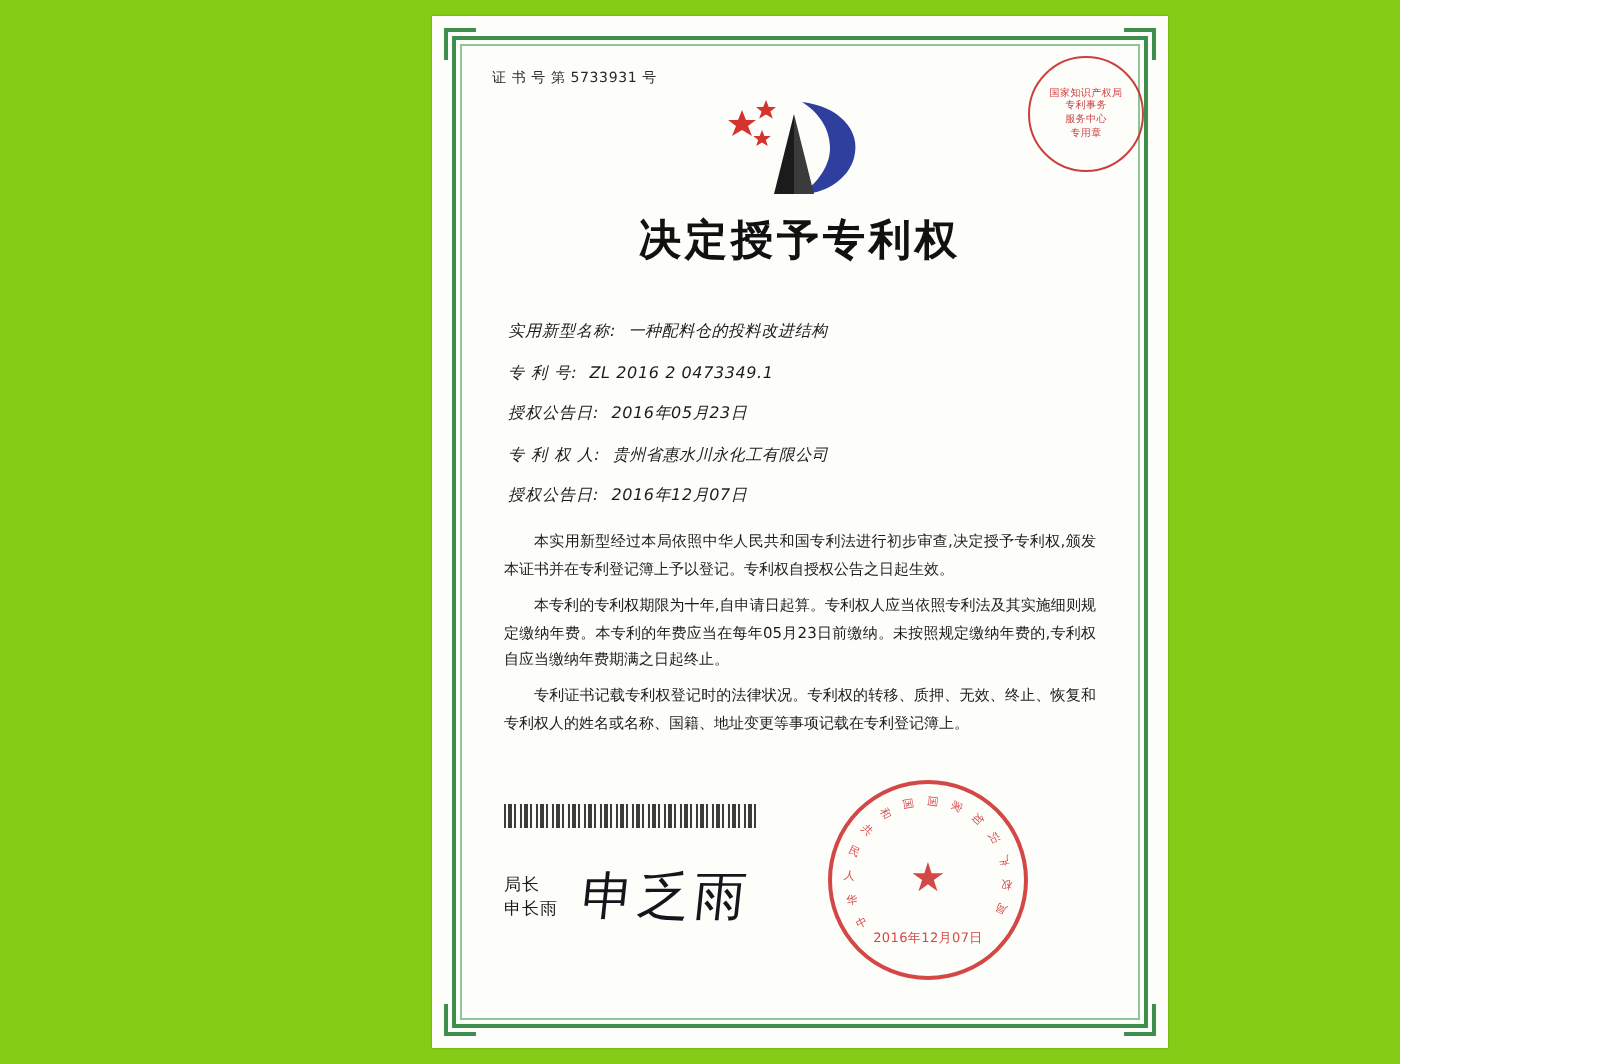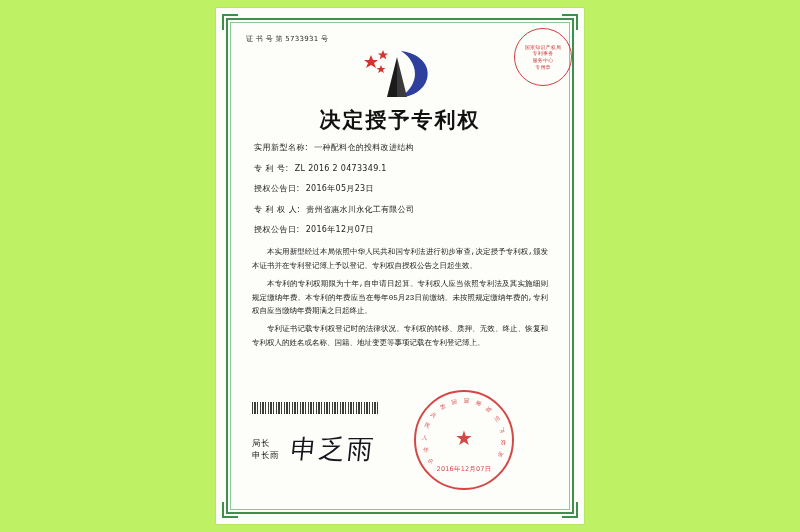--- a/index.html
+++ b/index.html
@@ -8,23 +8,23 @@
     background: #ffffff;
   }
   body {
     width: 800px;
     height: 532px;
     overflow: hidden;
     font-family: "DejaVu Sans", sans-serif;
   }
   .page {
     position: relative;
-    width: 800px;
+    width: 700px;
     height: 532px;
-    background: #bef264;
+    background: #84cc16;
   }
   
   .sheet {
     position: absolute;
     left: 216px;
     top: 8px;
     width: 368px;
     height: 516px;
     background: #fdfdfa;
     box-shadow: 0 0 1px rgba(0,0,0,0.25);
@@ -85,22 +85,23 @@
   .doc-title {
     text-align: center;
     font-family: "DejaVu Serif", serif;
     font-weight: bold;
     font-size: 21px;
     letter-spacing: 2px;
     color: #111;
     margin-top: 2px;
   }
   .fields {
-    margin-top: 9px;
+    margin-top: 27px;
     padding-left: 8px;
+    font-style: italic;
   }
   .field-row {
     display: flex;
     font-size: 8px;
     color: #1c1c1c;
     margin-bottom: 11px;
     line-height: 1.2;
   }
   .field-label {
     white-space: nowrap;
@@ -111,21 +112,20 @@
     letter-spacing: 0.3px;
   }
   .body-text {
     margin-top: 10px;
     padding: 0 6px;
     font-size: 7.5px;
     line-height: 1.85;
     color: #1c1c1c;
     text-align: justify;
     text-justify: inter-ideograph;
-    font-family: Liberation Mono, monospace;
   }
   .body-text p {
     margin: 0 0 4px 0;
     text-indent: 2em;
   }
   .barcode {
     position: absolute;
     left: 6px;
     bottom: 86px;
     width: 128px;

